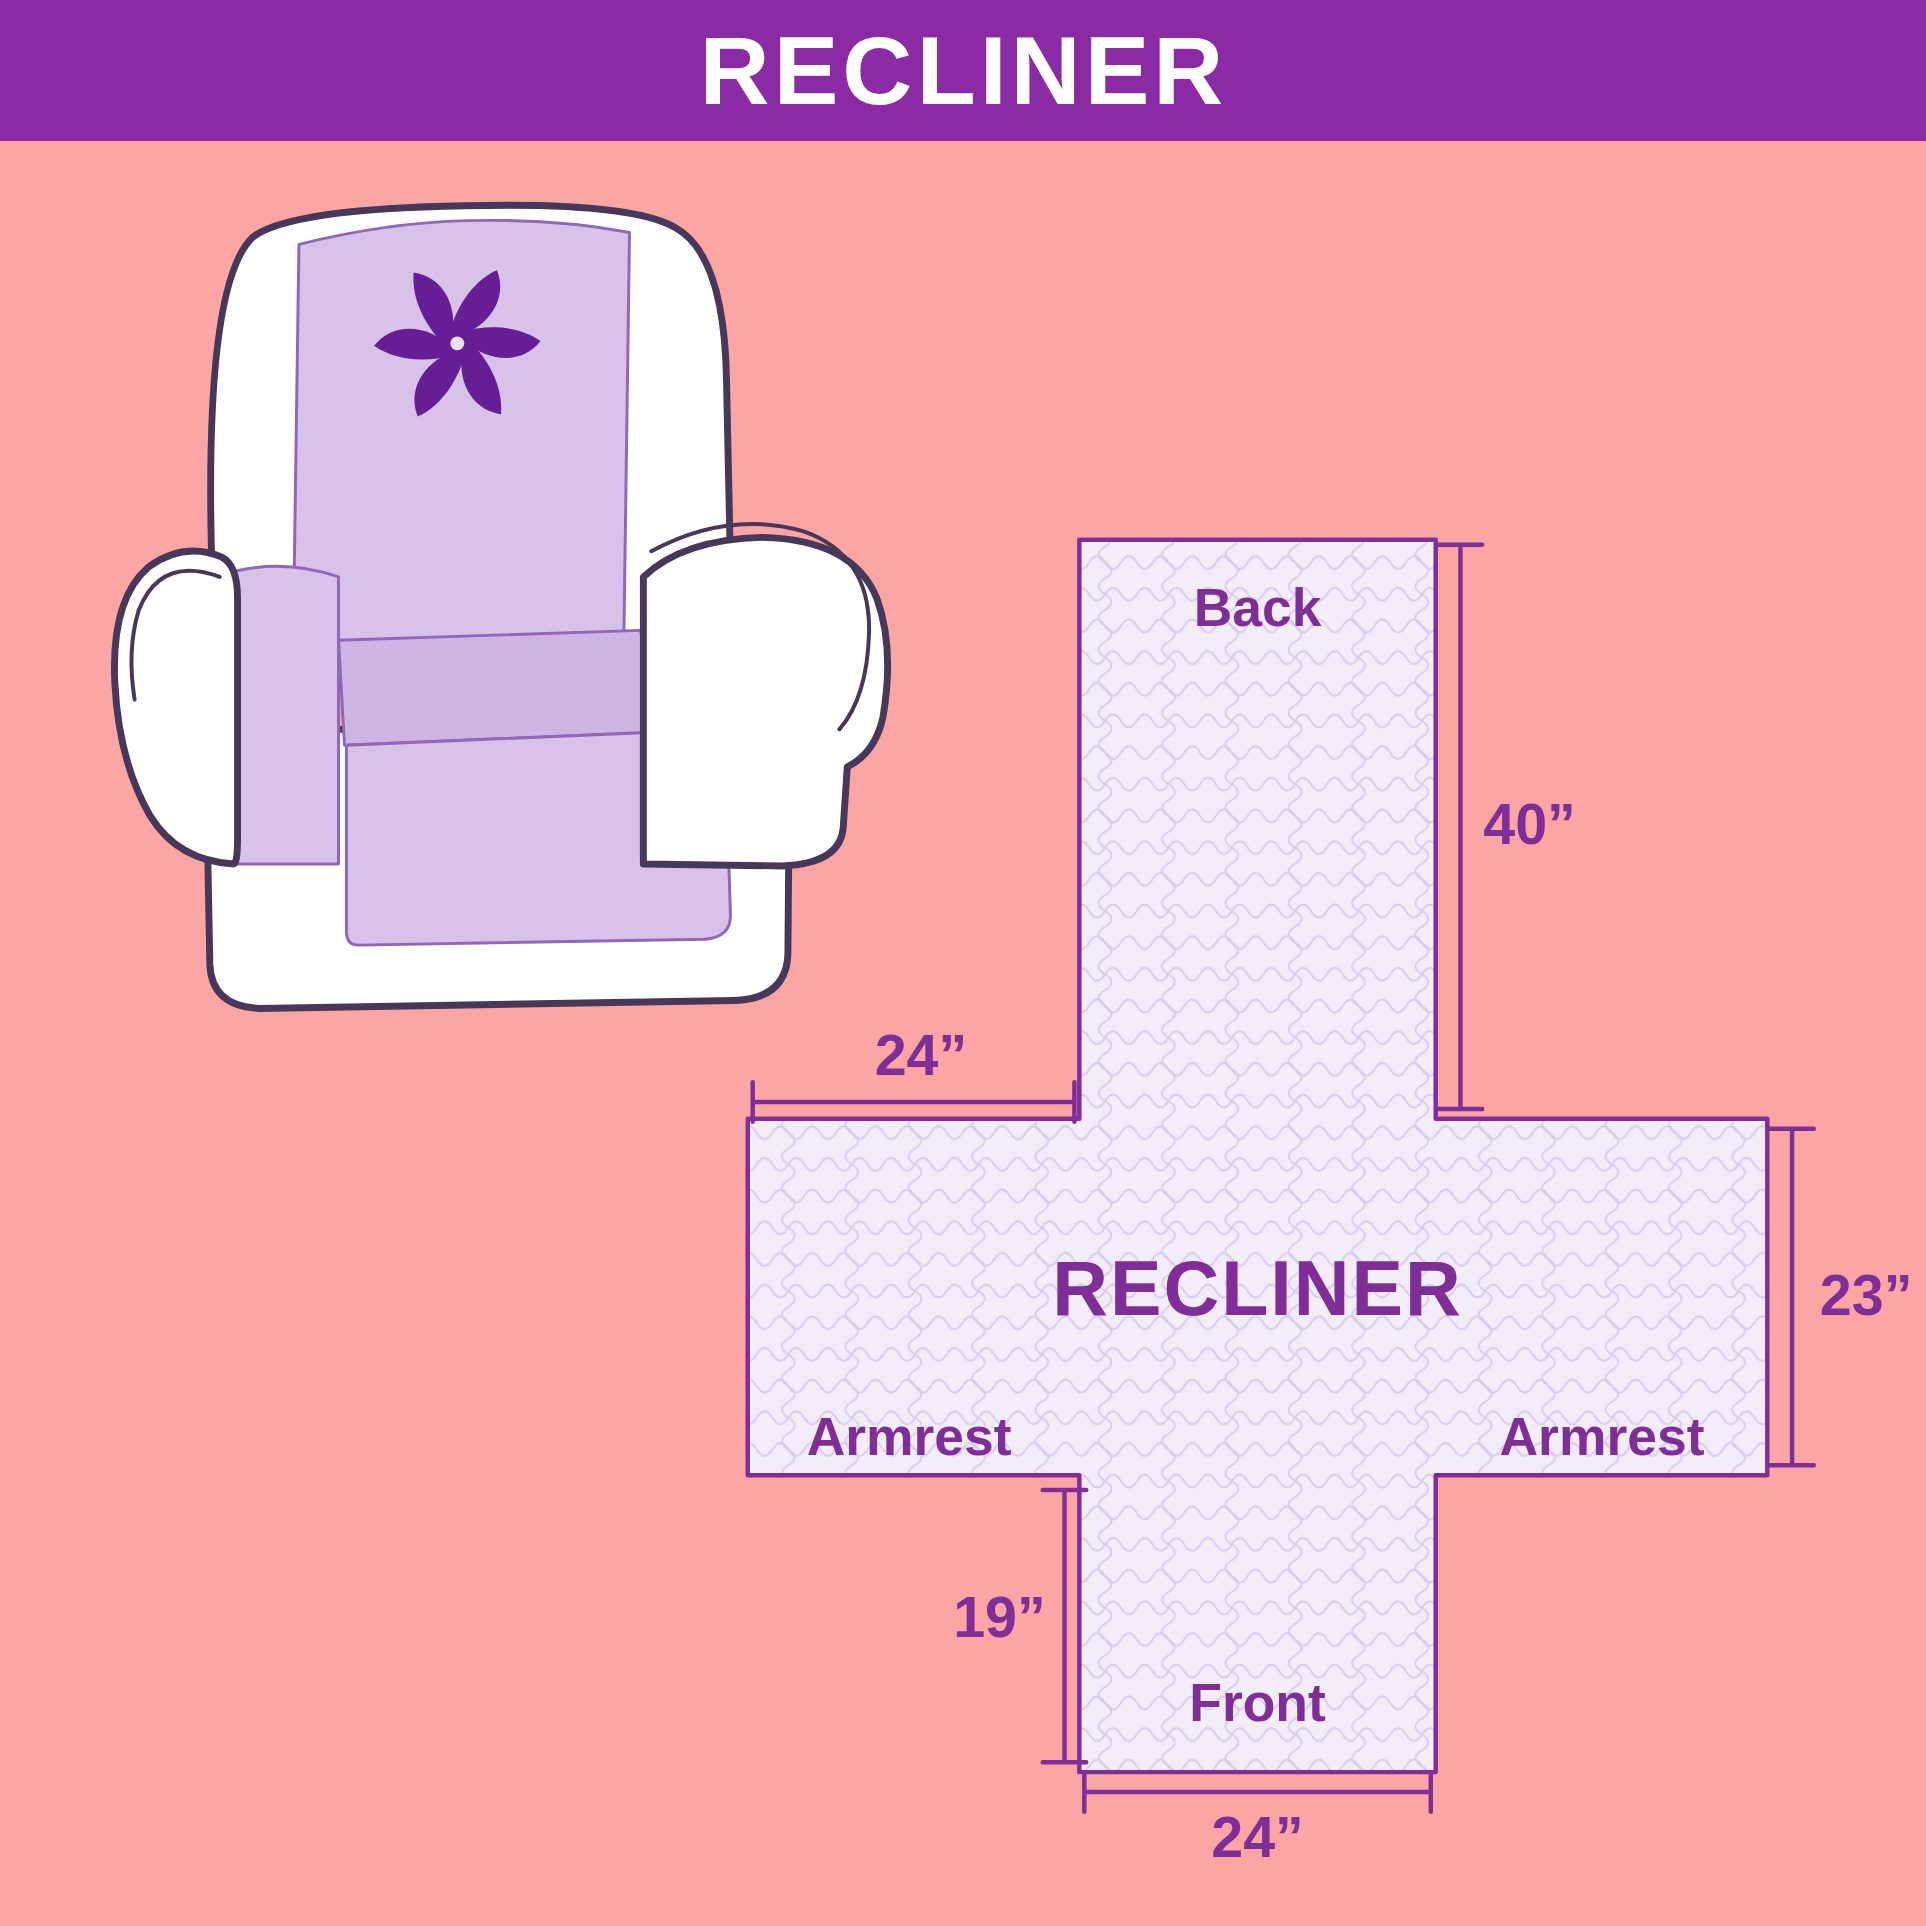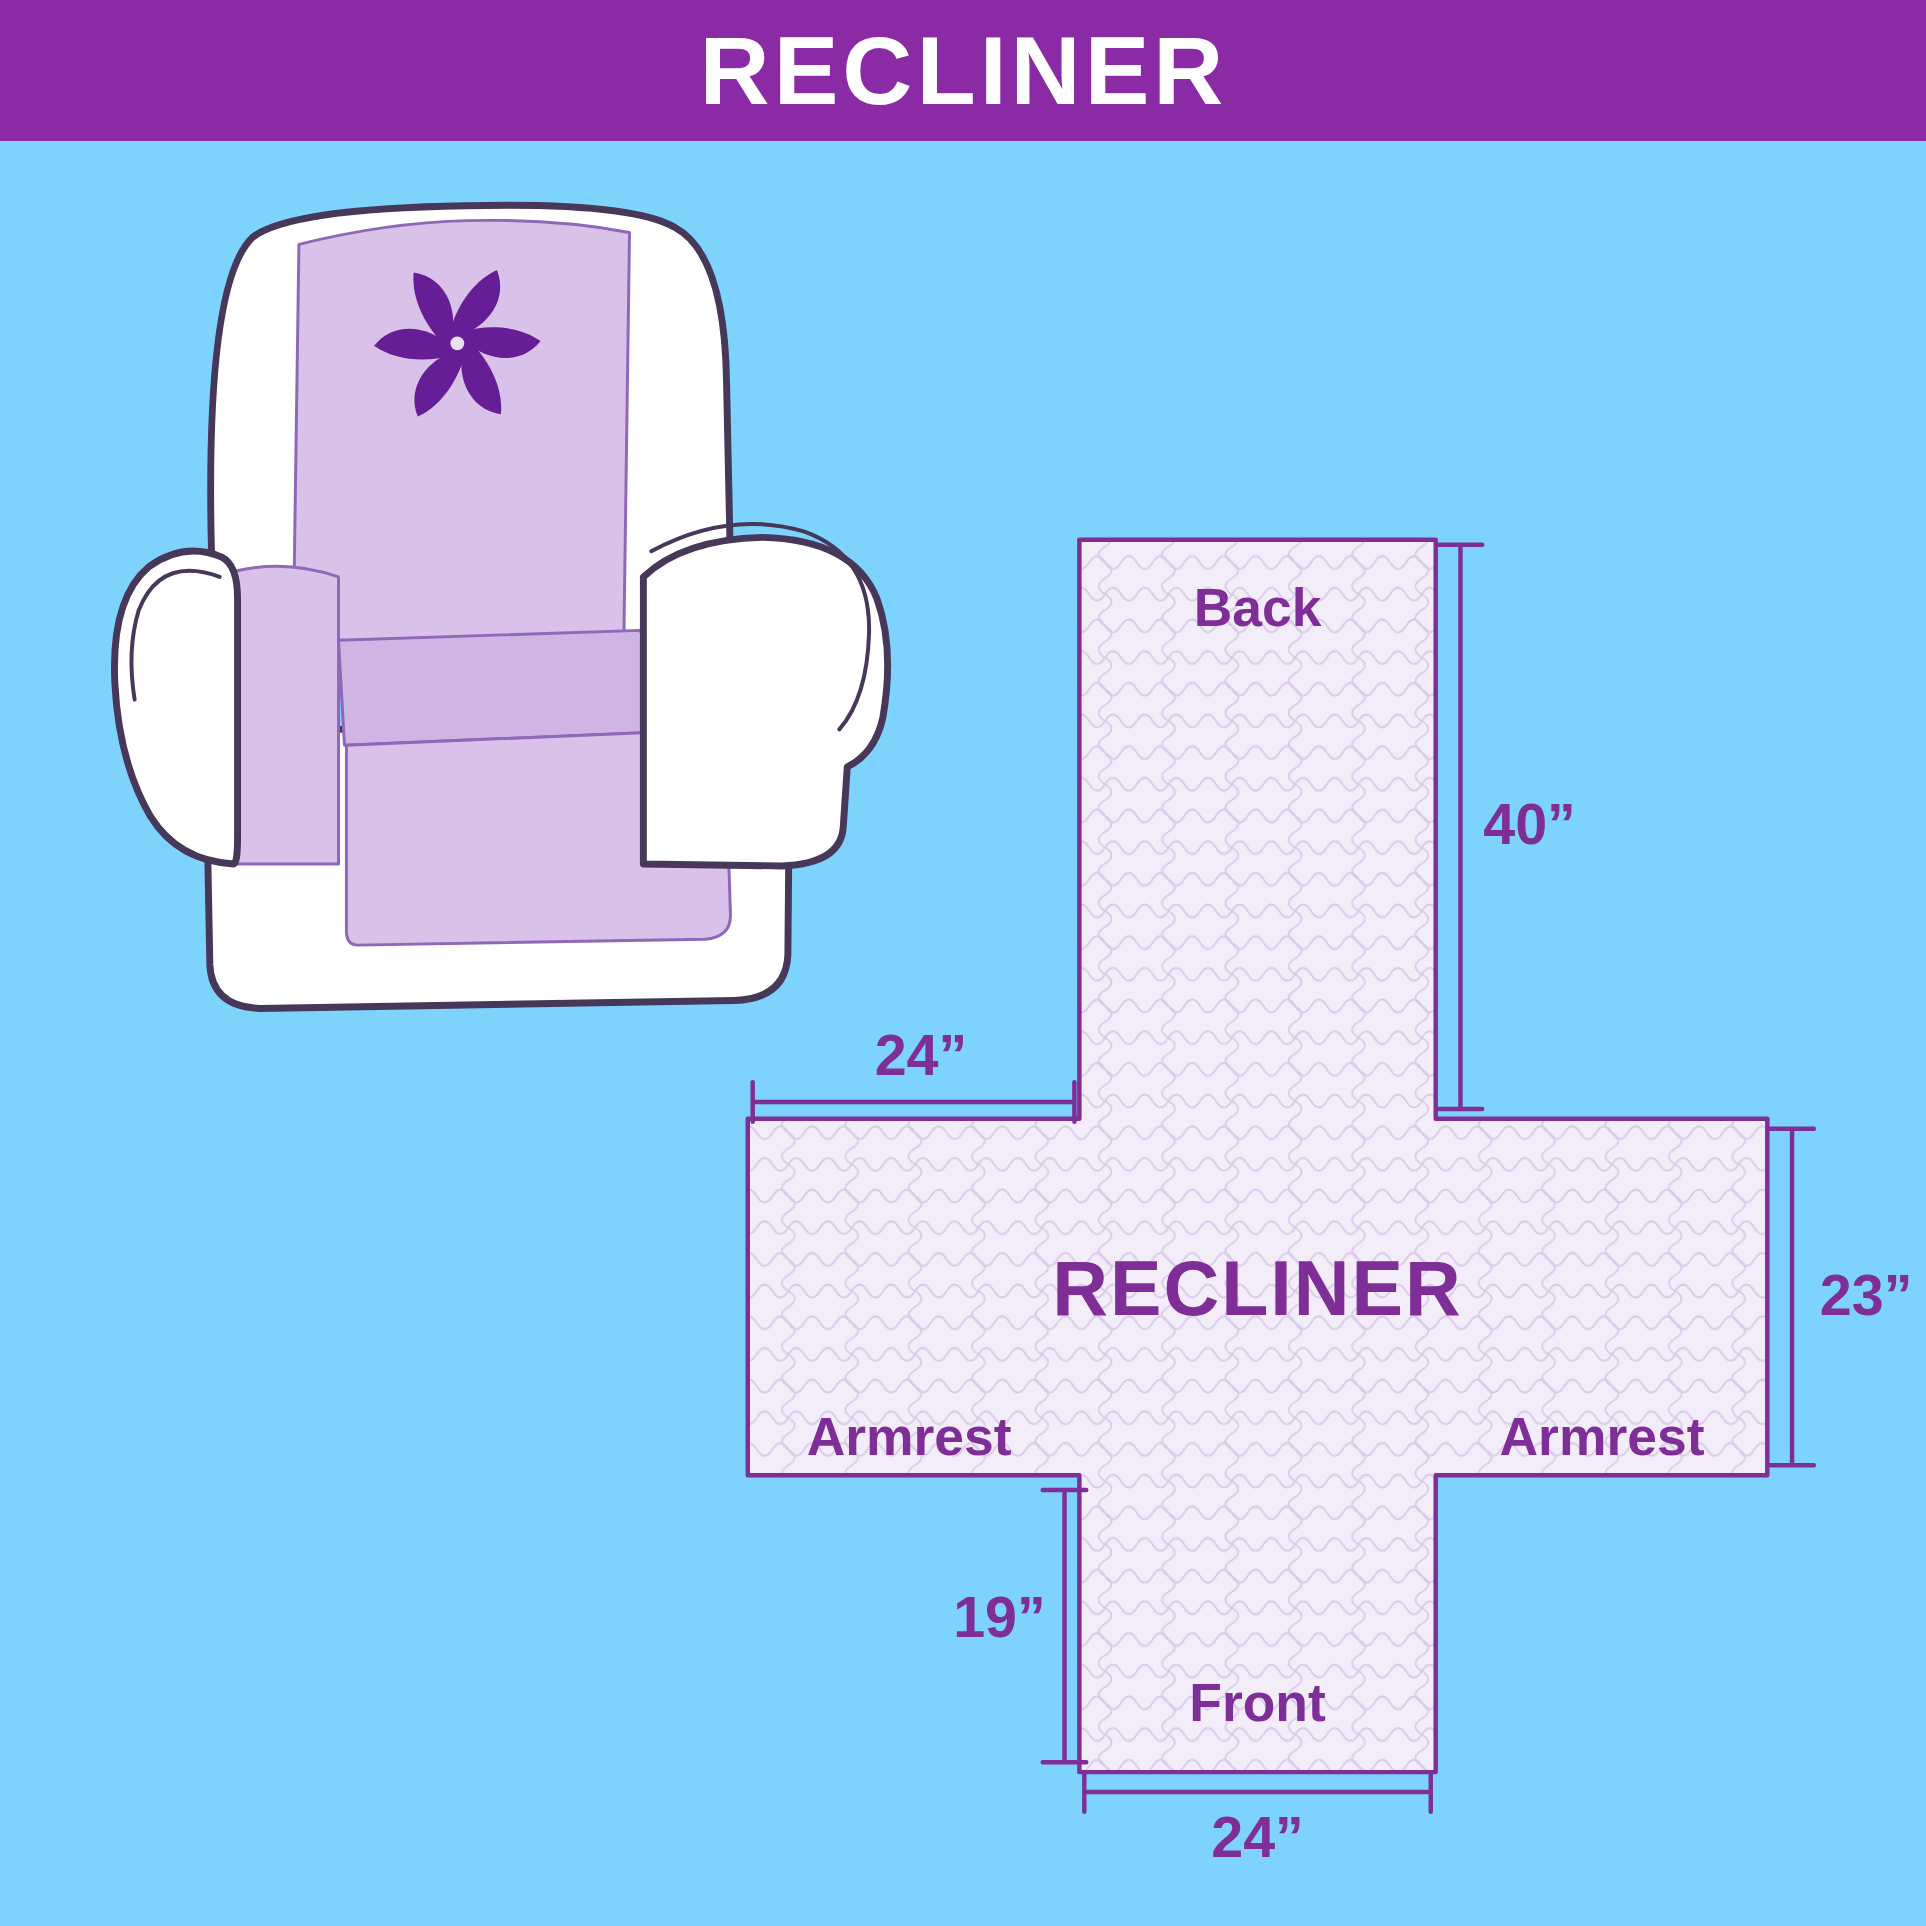--- a/index.html
+++ b/index.html
@@ -1,19 +1,19 @@
 <!DOCTYPE html>
 <html><head>
 <meta charset="utf-8">
 <style>
   html,body{margin:0;padding:0;background:#ffffff;}
   .page{
     position:relative;
     width:1927px;height:1927px;
-    background:#7dd3fc;
+    background:#fca5a5;
     font-family:"Liberation Sans",sans-serif;
     overflow:hidden;
   }
   .header{
     position:absolute;top:0;left:0;
     width:100%;height:141px;
     background:#8A2BA5;
     display:flex;align-items:center;justify-content:center;
   }
   .header .title{

